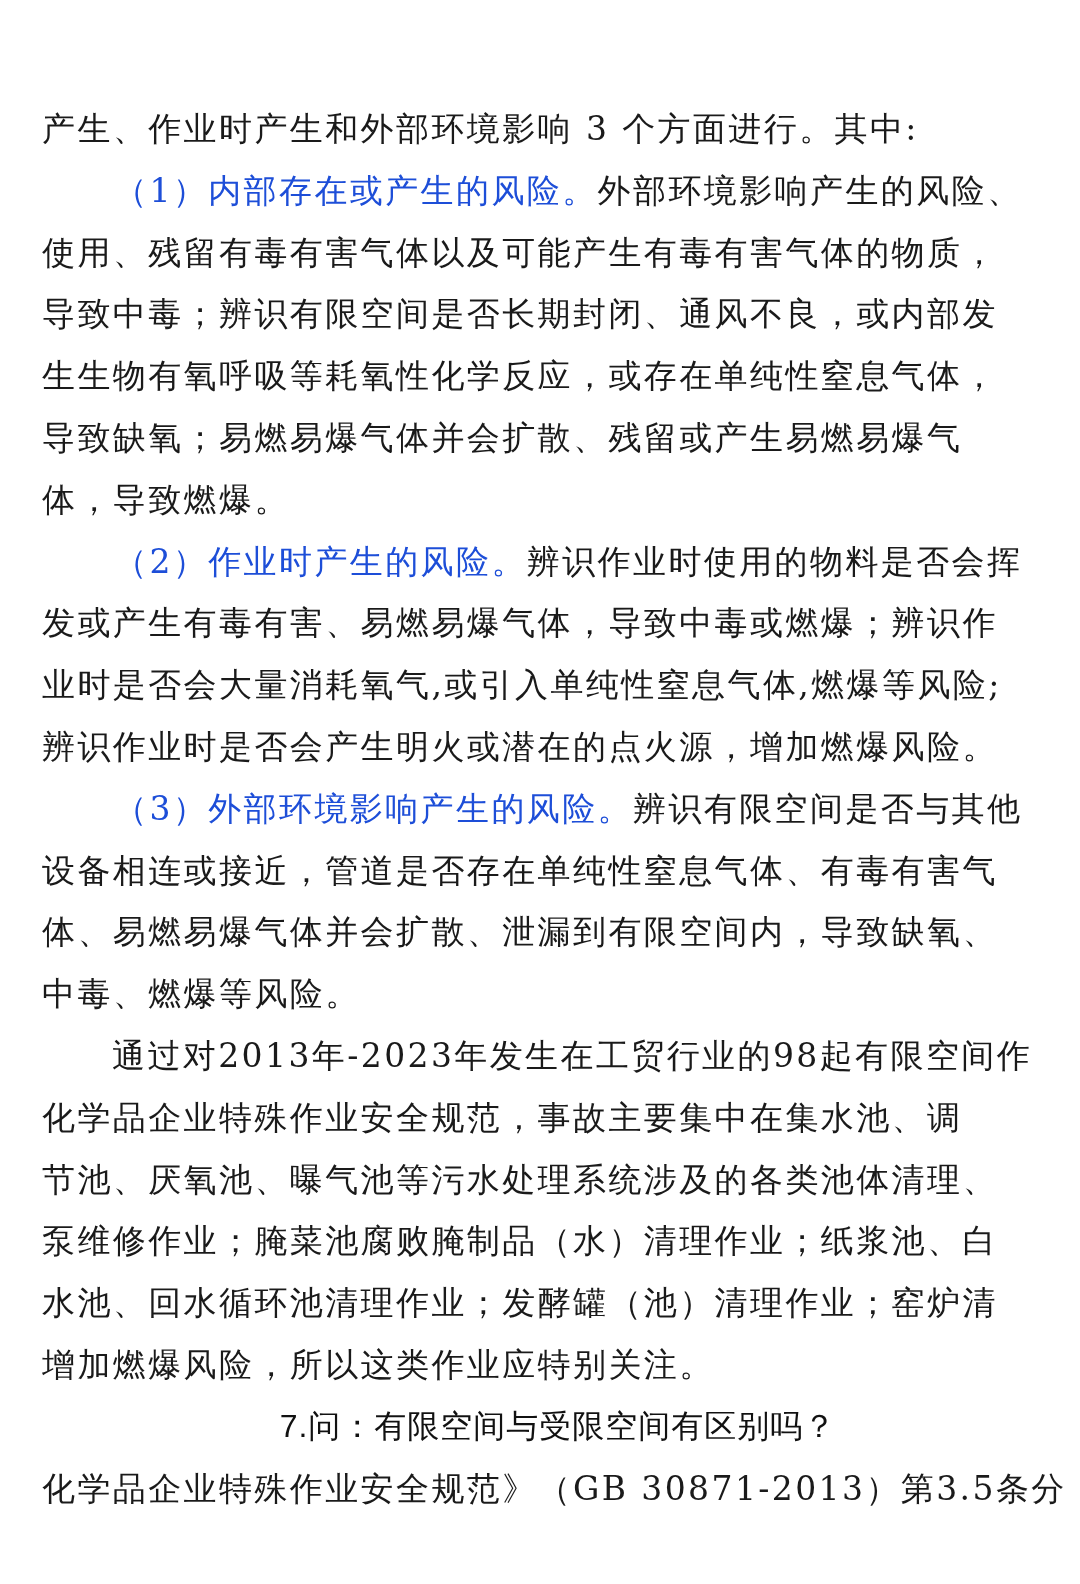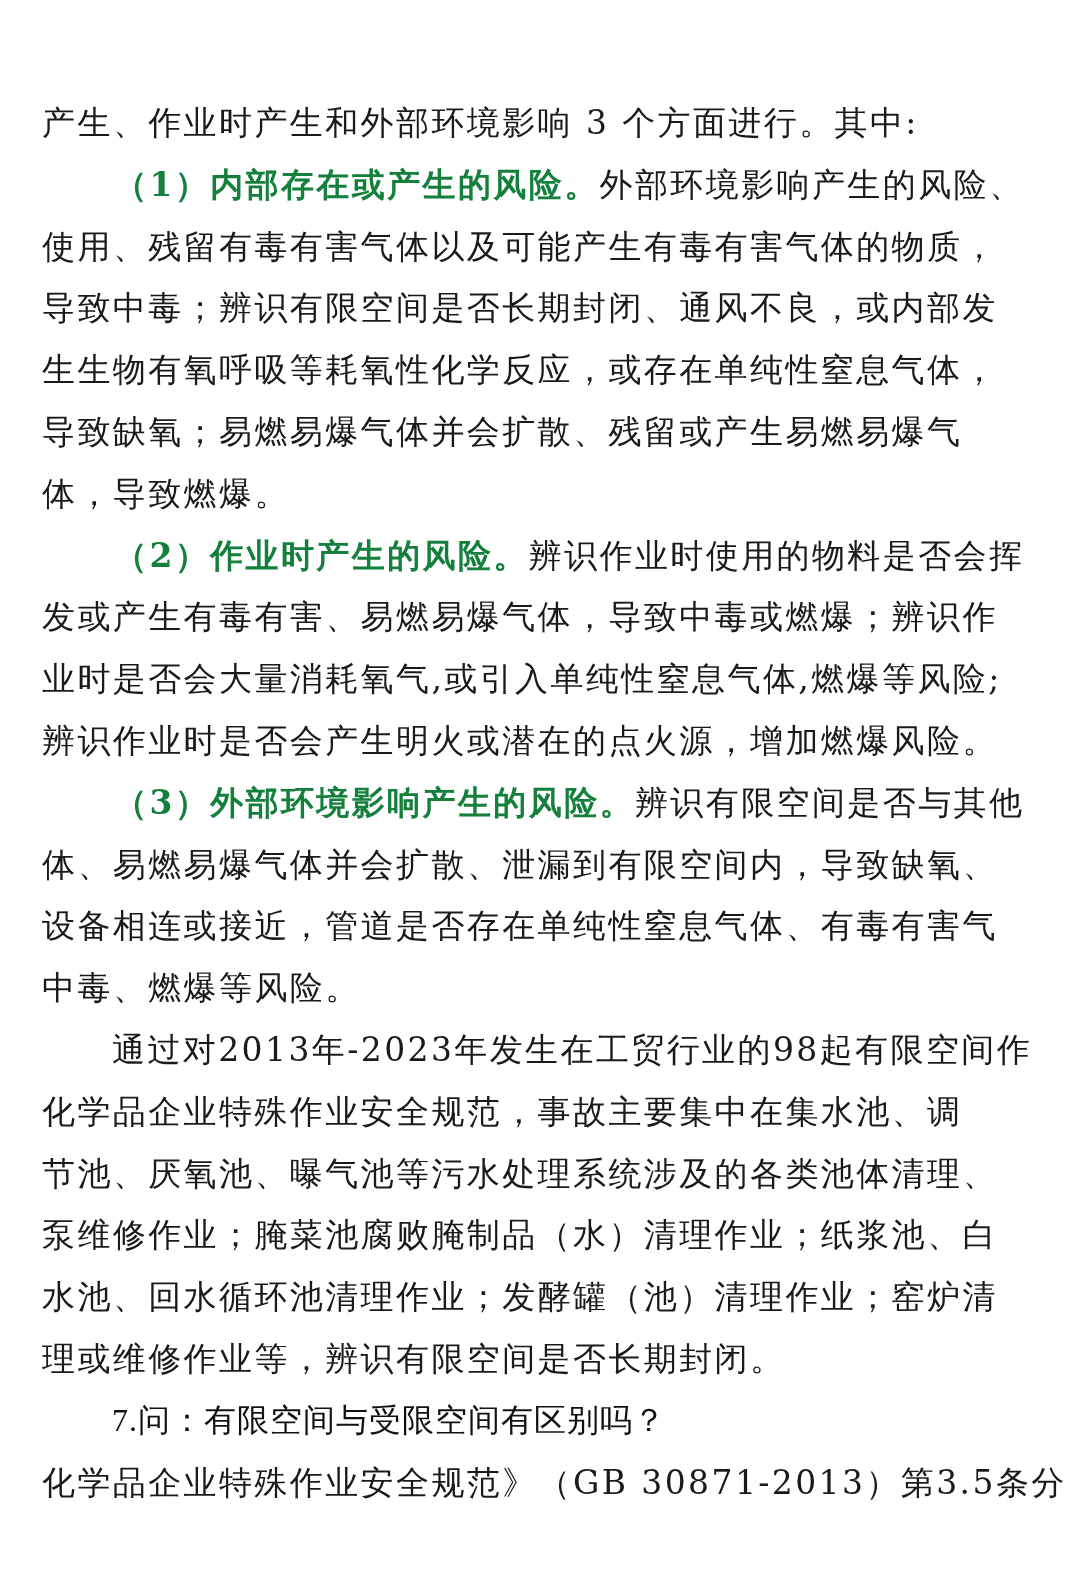--- a/index.html
+++ b/index.html
@@ -11,47 +11,48 @@
     width: 1080px;
     height: 1584px;
     overflow: hidden;
     position: relative;
     font-family: "DejaVu Serif", "Liberation Serif", serif;
     color: #1a1a1a;
   }
   .page {
     position: absolute;
     left: 42px;
-    top: 92px;
+    top: 98px;
     width: 962px;
   }
   .line {
     height: 61.8px;
     line-height: 61.8px;
     font-size: 33px;
     letter-spacing: 2.4px;
     white-space: nowrap;
     overflow: visible;
   }
   .indent {
     padding-left: 72px;
   }
   .indent-sm {
     padding-left: 70px;
   }
   .bold {
-    font-weight: bold;
-    color: #15803d;
+    font-weight: normal;
+    color: #1d4ed8;
     margin-top: 12px;
   }
   .q-title {
-    font-family: Liberation Serif, serif;
+    font-family: Liberation Sans, sans-serif;
     font-size: 32px;
     letter-spacing: 1px;
     color: #111;
+    text-align: center;
   }
 </style>
 </head>
 <body>
 
 <div class="page">
 
   <div class="line">产生、作业时产生和外部环境影响 3 个方面进行。其中:</div>
 
   <div class="line indent"><span class="bold">（1）内部存在或产生的风险。</span><span>外部环境影响产生的风险、</span></div>
@@ -60,28 +61,28 @@
   <div class="line">生生物有氧呼吸等耗氧性化学反应，或存在单纯性窒息气体，</div>
   <div class="line">导致缺氧；易燃易爆气体并会扩散、残留或产生易燃易爆气</div>
   <div class="line">体，导致燃爆。</div>
 
   <div class="line indent"><span class="bold">（2）作业时产生的风险。</span><span>辨识作业时使用的物料是否会挥</span></div>
   <div class="line">发或产生有毒有害、易燃易爆气体，导致中毒或燃爆；辨识作</div>
   <div class="line">业时是否会大量消耗氧气,或引入单纯性窒息气体,燃爆等风险;</div>
   <div class="line">辨识作业时是否会产生明火或潜在的点火源，增加燃爆风险。</div>
 
   <div class="line indent"><span class="bold">（3）外部环境影响产生的风险。</span><span>辨识有限空间是否与其他</span></div>
+  <div class="line">设备相连或接近，管道是否存在单纯性窒息气体、有毒有害气</div>
   <div class="line">体、易燃易爆气体并会扩散、泄漏到有限空间内，导致缺氧、</div>
-  <div class="line">设备相连或接近，管道是否存在单纯性窒息气体、有毒有害气</div>
   <div class="line">中毒、燃爆等风险。</div>
 
   <div class="line indent-sm">通过对2013年-2023年发生在工贸行业的98起有限空间作</div>
   <div class="line">化学品企业特殊作业安全规范，事故主要集中在集水池、调</div>
   <div class="line">节池、厌氧池、曝气池等污水处理系统涉及的各类池体清理、</div>
   <div class="line">泵维修作业；腌菜池腐败腌制品（水）清理作业；纸浆池、白</div>
   <div class="line">水池、回水循环池清理作业；发酵罐（池）清理作业；窑炉清</div>
-  <div class="line">理或维修作业等，辨识有限空间是否长期封闭。</div>
+  <div class="line">增加燃爆风险，所以这类作业应特别关注。</div>
 
   <div class="line indent-sm q-title">7.问：有限空间与受限空间有区别吗？</div>
 
   <div class="line">化学品企业特殊作业安全规范》（GB 30871-2013）第3.5条分</div>
 
 </div>
 
 </body></html>

